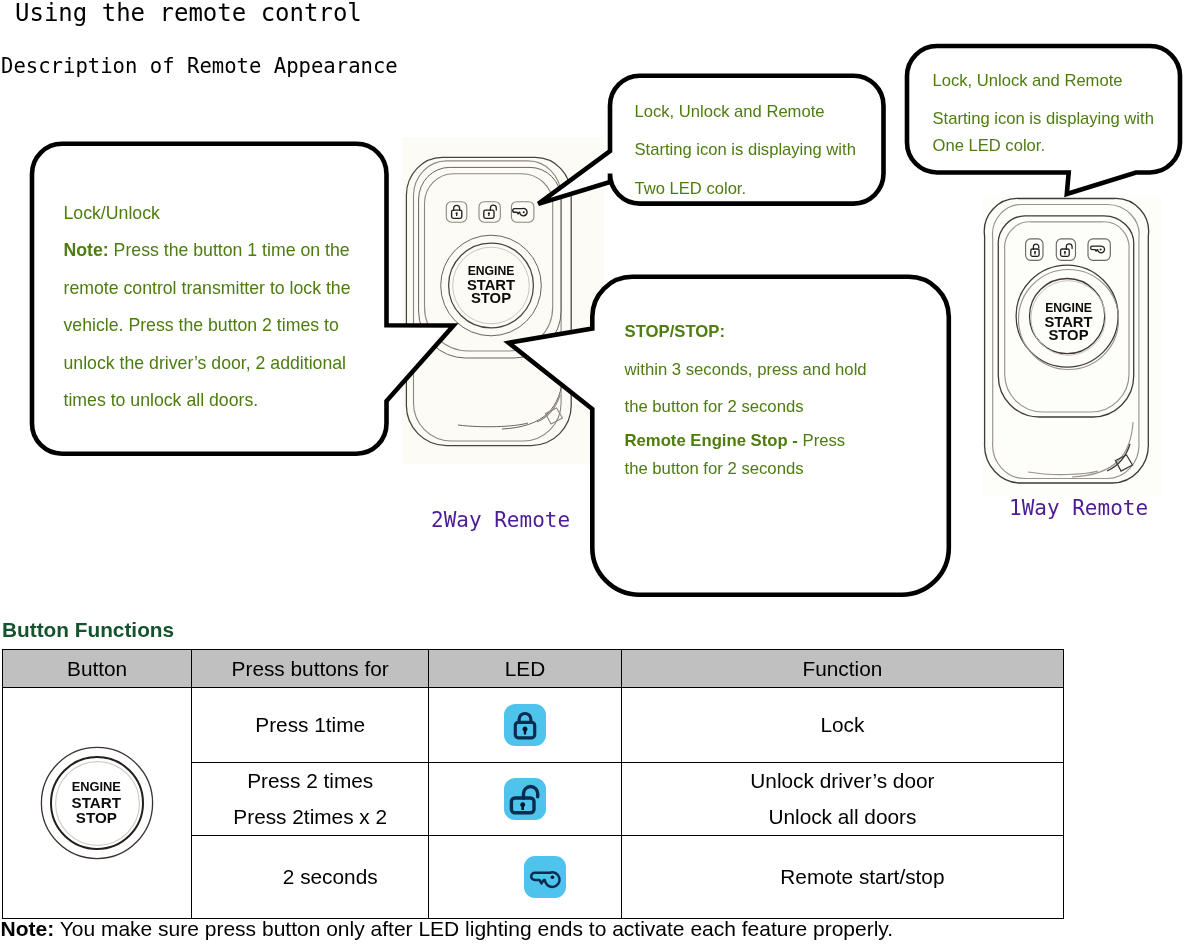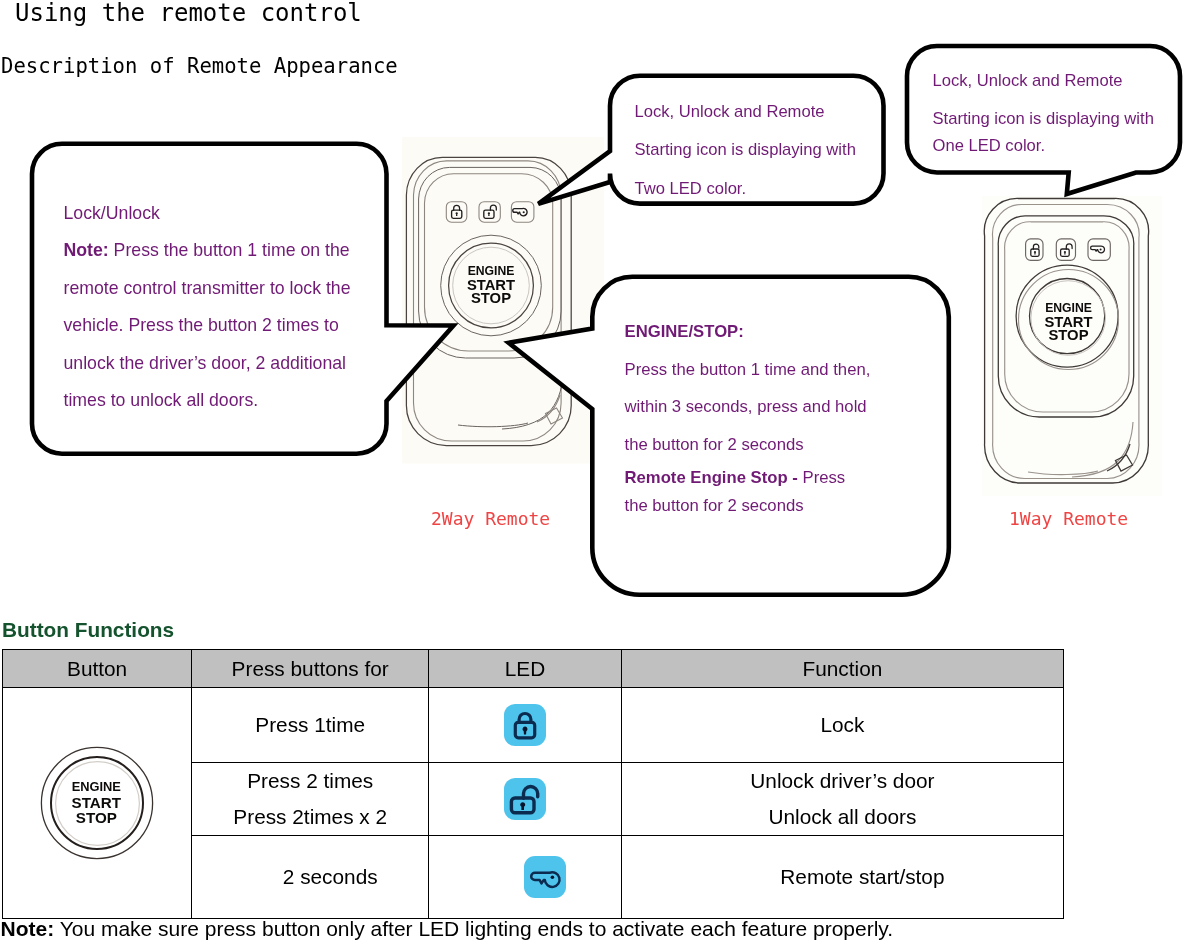--- a/index.html
+++ b/index.html
@@ -25,36 +25,36 @@
   .fobline .L4{stroke:#cbc6c0;stroke-width:1.0;}
   .btnbox{fill:none;stroke:#8e8780;stroke-width:1.1;}
   .fbico path,.fbico rect,.fbico circle{stroke:#231f20;stroke-linecap:round;stroke-linejoin:round;}
   .fbico .solid{fill:#231f20;stroke:none;}
   .esstext text{text-anchor:middle;fill:#0d0b0a;font-family:"Liberation Sans",sans-serif;font-weight:bold;}
   .esstext .essl1{font-size:12.2px;letter-spacing:0px;}
   .esstext .essl2{font-size:14.8px;letter-spacing:0px;}
   .essbtn .essl1{font-size:12.85px;}
   .essbtn .essl2{font-size:15.2px;}
   .cb{fill:#fff;stroke:#000;stroke-width:4.6;stroke-linejoin:miter;}
-  .calloutTxt{position:absolute;color:#701a75;line-height:37.5px;}
+  .calloutTxt{position:absolute;color:#4d7c0f;line-height:37.5px;}
   .calloutTxt p{margin:0;}
   #ct1{left:63.5px;top:194.5px;width:305px;font-size:17.7px;}
   #ct2{left:634.5px;top:98px;width:245px;font-size:16.6px;line-height:28.4px;}
   #ct2 .sp{margin-top:9.4px;}
   #ct2 p:last-child{margin-top:11px;}
   #ct3{left:932.5px;top:67.5px;width:245px;font-size:16.6px;line-height:26.8px;}
   #ct3 .sp{margin-top:11.8px;}
   #ct4{left:624.5px;top:313px;width:300px;font-size:16.7px;}
   #ct4 .tight{line-height:27.7px;margin-top:1.4px;width:235px;}
   .calloutTxt b{font-weight:bold;}
   .calloutTxt .bold{font-weight:bold;}
   #bf{position:absolute;left:2px;top:618px;font-size:20.8px;font-weight:bold;color:#14532d;}
-  .fobcap{position:absolute;font-size:18px;color:#ef4444;white-space:nowrap;}
+  .fobcap{position:absolute;font-size:21px;color:#4c1d95;white-space:nowrap;}
   #cap2{left:431px;top:508px;}
-  #cap1{left:1009px;top:508px;}
+  #cap1{left:1009px;top:496px;}
   table{position:absolute;left:2px;top:649px;border-collapse:collapse;}
   td,th{border:1px solid #000;font-size:20.8px;font-weight:normal;text-align:center;color:#000;padding:0;}
   thead th{background:#c0c0c0;height:37px;}
   .c1{width:191px;} .c2{width:206px;} .c3{width:161px;} .c4{width:428px;}
   .r1{height:74px;} .r2{height:69px;} .r3{height:82px;padding-left:40px;}
   td div{line-height:36px;}
   .btncell{vertical-align:middle;}
   #note{position:absolute;left:0.5px;top:916.5px;font-size:21px;color:#000;white-space:nowrap;}
   .essbtn{display:block;margin:0 auto 0 32px;}
   .essbtn circle{fill:none;}
@@ -174,22 +174,21 @@
     <p>Two LED color.</p>
   </div>
 
   <div class="calloutTxt" id="ct3">
     <p>Lock, Unlock and Remote</p>
     <p class="sp">Starting icon is displaying with</p>
     <p>One LED color.</p>
   </div>
 
   <div class="calloutTxt" id="ct4">
-    <p class="bold">ENGINE/STOP:</p>
-    <p>Press the button 1 time and then,</p>
+    <p class="bold">STOP/STOP:</p>
     <p>within 3 seconds, press and hold</p>
     <p>the button for 2 seconds</p>
     <p class="tight"><b>Remote Engine Stop - </b><span>Press the button for 2 seconds</span></p>
   </div>
 
   <div class="mono fobcap" id="cap2">2Way Remote</div>
   <div class="mono fobcap" id="cap1">1Way Remote</div>
 
   <div id="bf">Button Functions</div>
 

